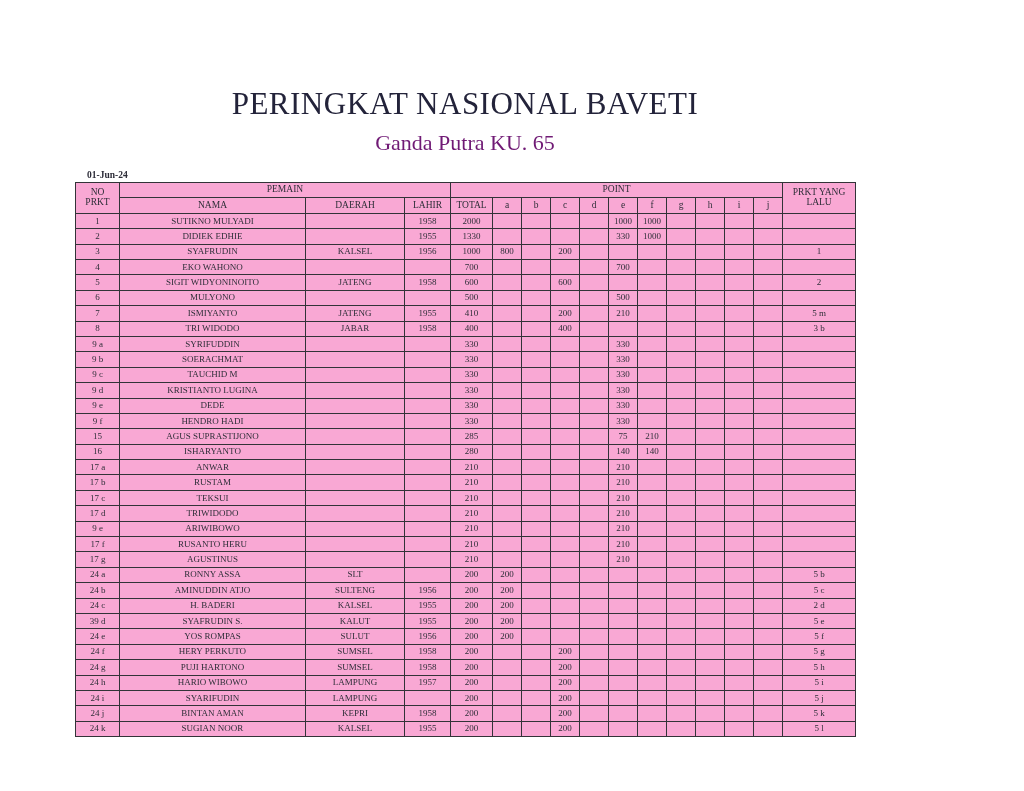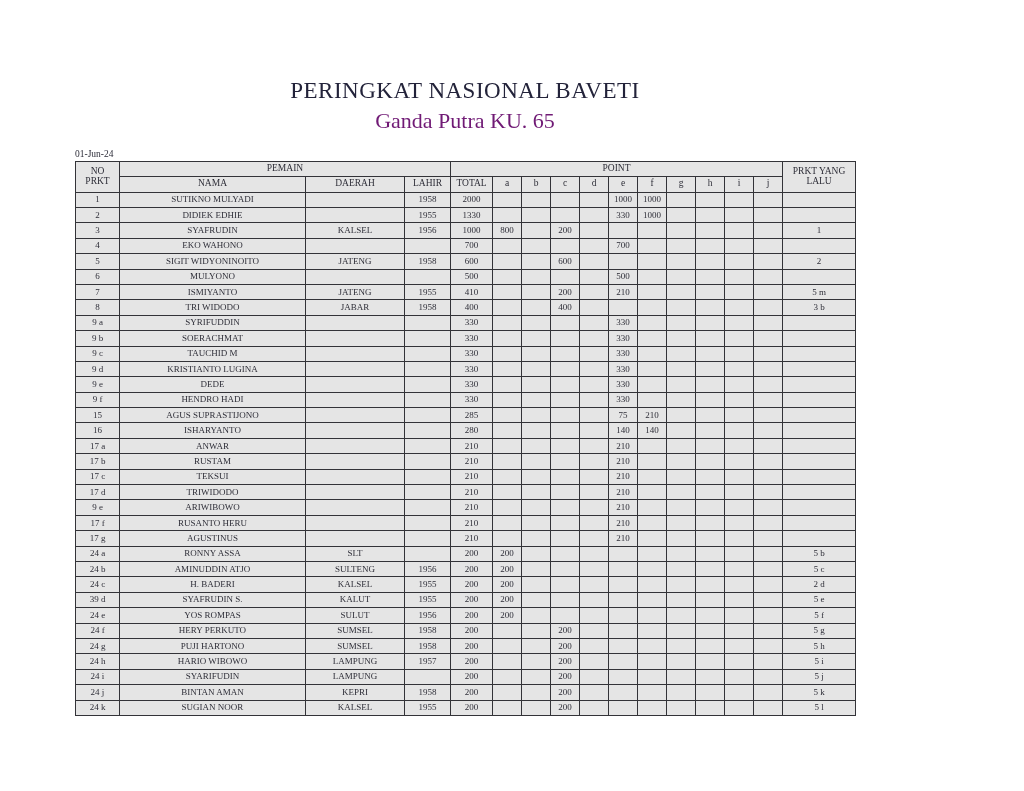--- a/index.html
+++ b/index.html
@@ -12,45 +12,46 @@
     font-family: "Liberation Serif", "DejaVu Serif", serif;
   }
   .sheet {
     position: absolute;
     left: 75px;
     top: 78px;
     width: 780px;
   }
   .doc-title {
     text-align: center;
-    font-size: 23px;
+    font-size: 31px;
     letter-spacing: 0.5px;
     color: #23233a;
     line-height: 1.15;
-    margin: 0;
+    margin: 8px;
     font-weight: normal;
   }
   .doc-subtitle {
     text-align: center;
     font-size: 22px;
     color: #701a75;
     line-height: 1.2;
     margin: 4px 0 0 0;
     font-weight: normal;
   }
   .doc-date {
     font-size: 9.5px;
     color: #2c2c38;
-    margin: 14px 0 2px 0;
+    margin: 14px 0 2px 12px;
+    font-weight: bold;
   }
   table.rank {
     border-collapse: collapse;
     table-layout: fixed;
     width: 780px;
-    background: #e5e5e5;
+    background: #f9a8d4;
   }
   table.rank th, table.rank td {
     border: 1px solid #333338;
     font-weight: normal;
     text-align: center;
     vertical-align: middle;
     padding: 0 1px;
     overflow: hidden;
     white-space: nowrap;
     color: #2e2e38;

